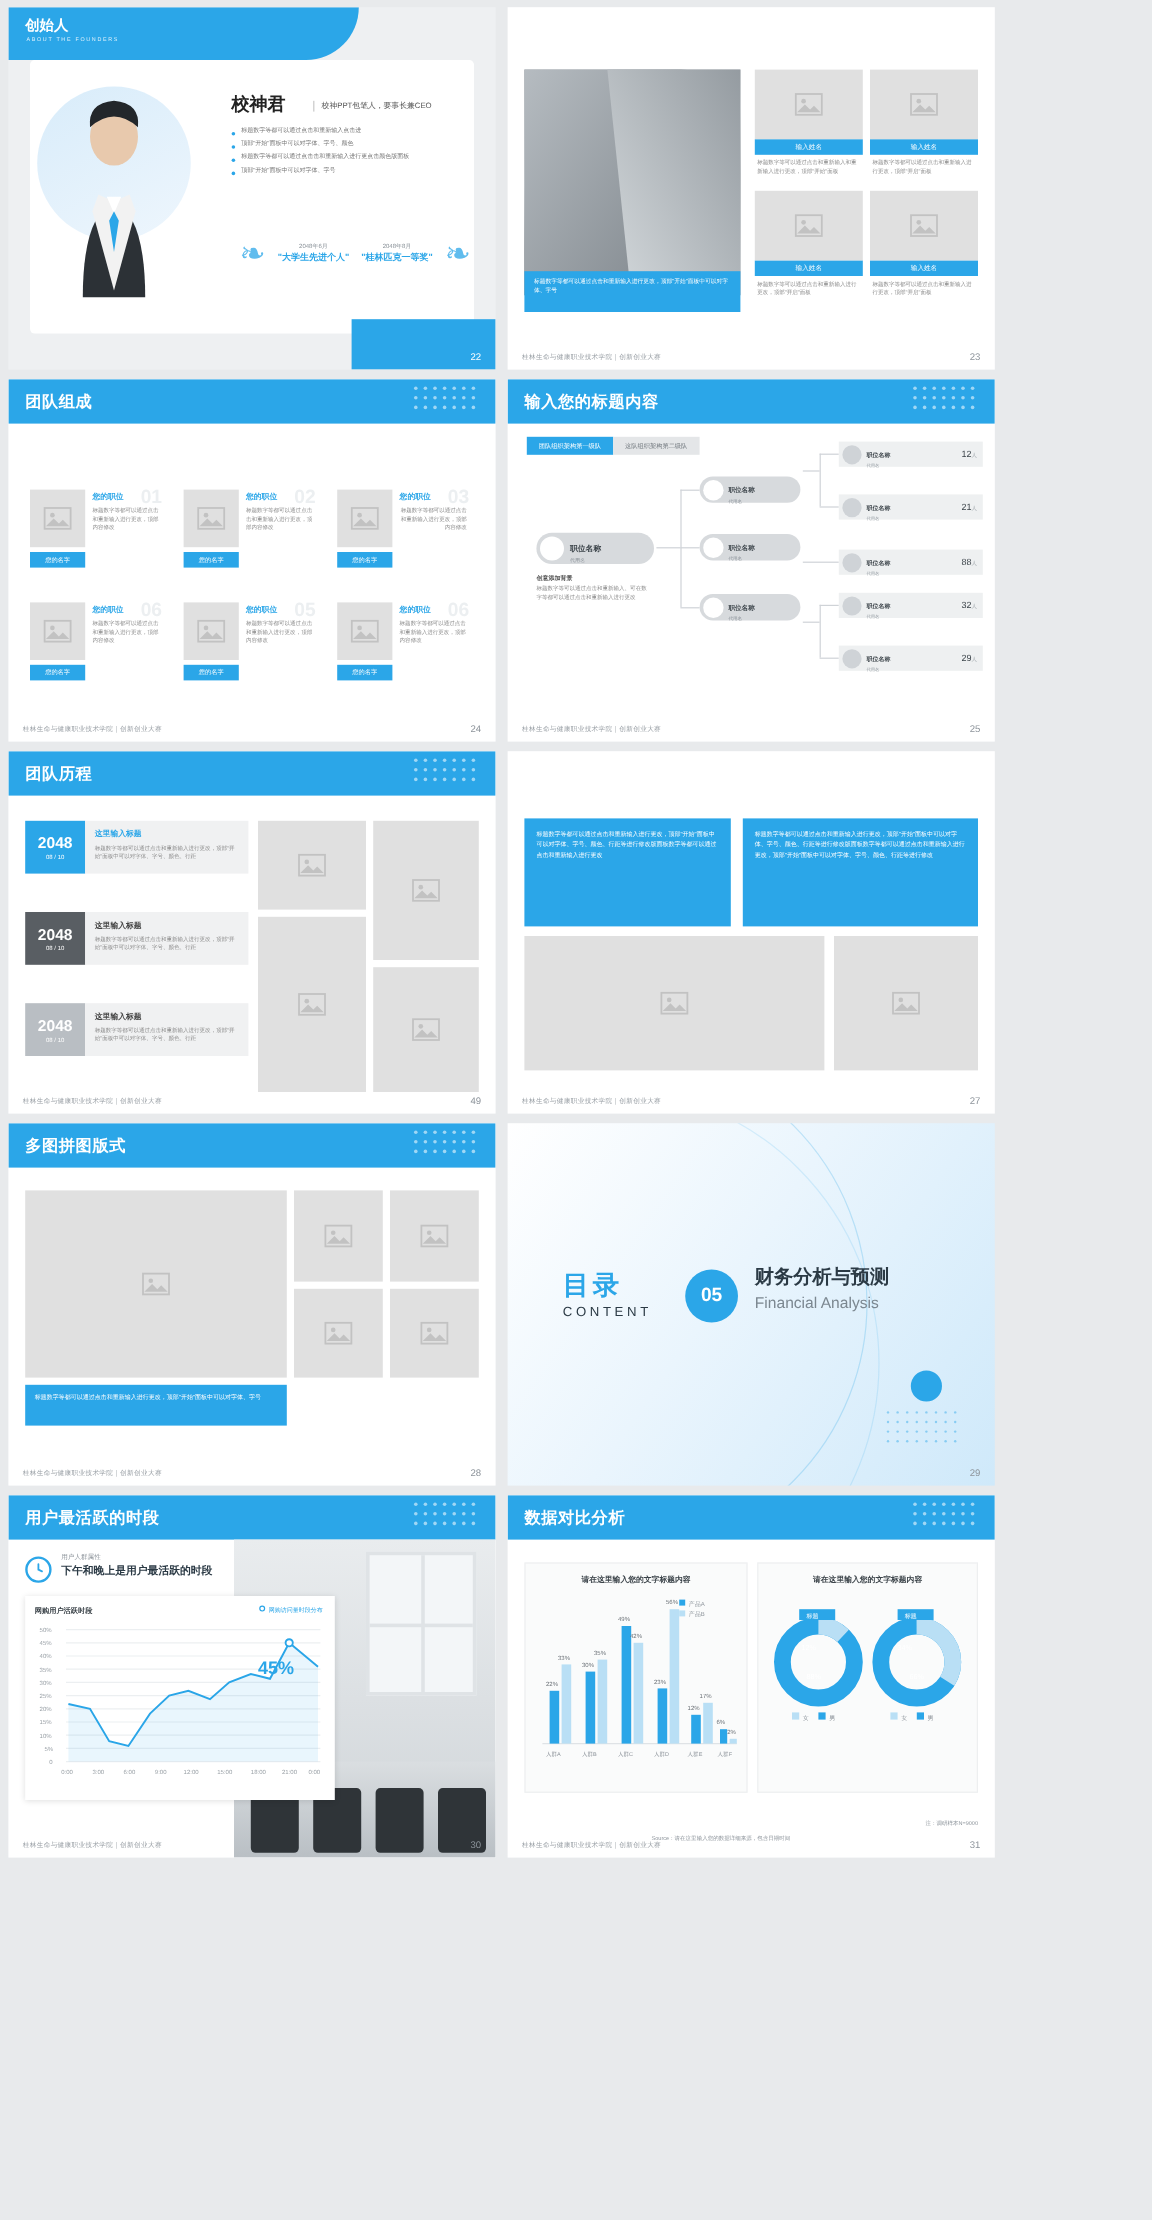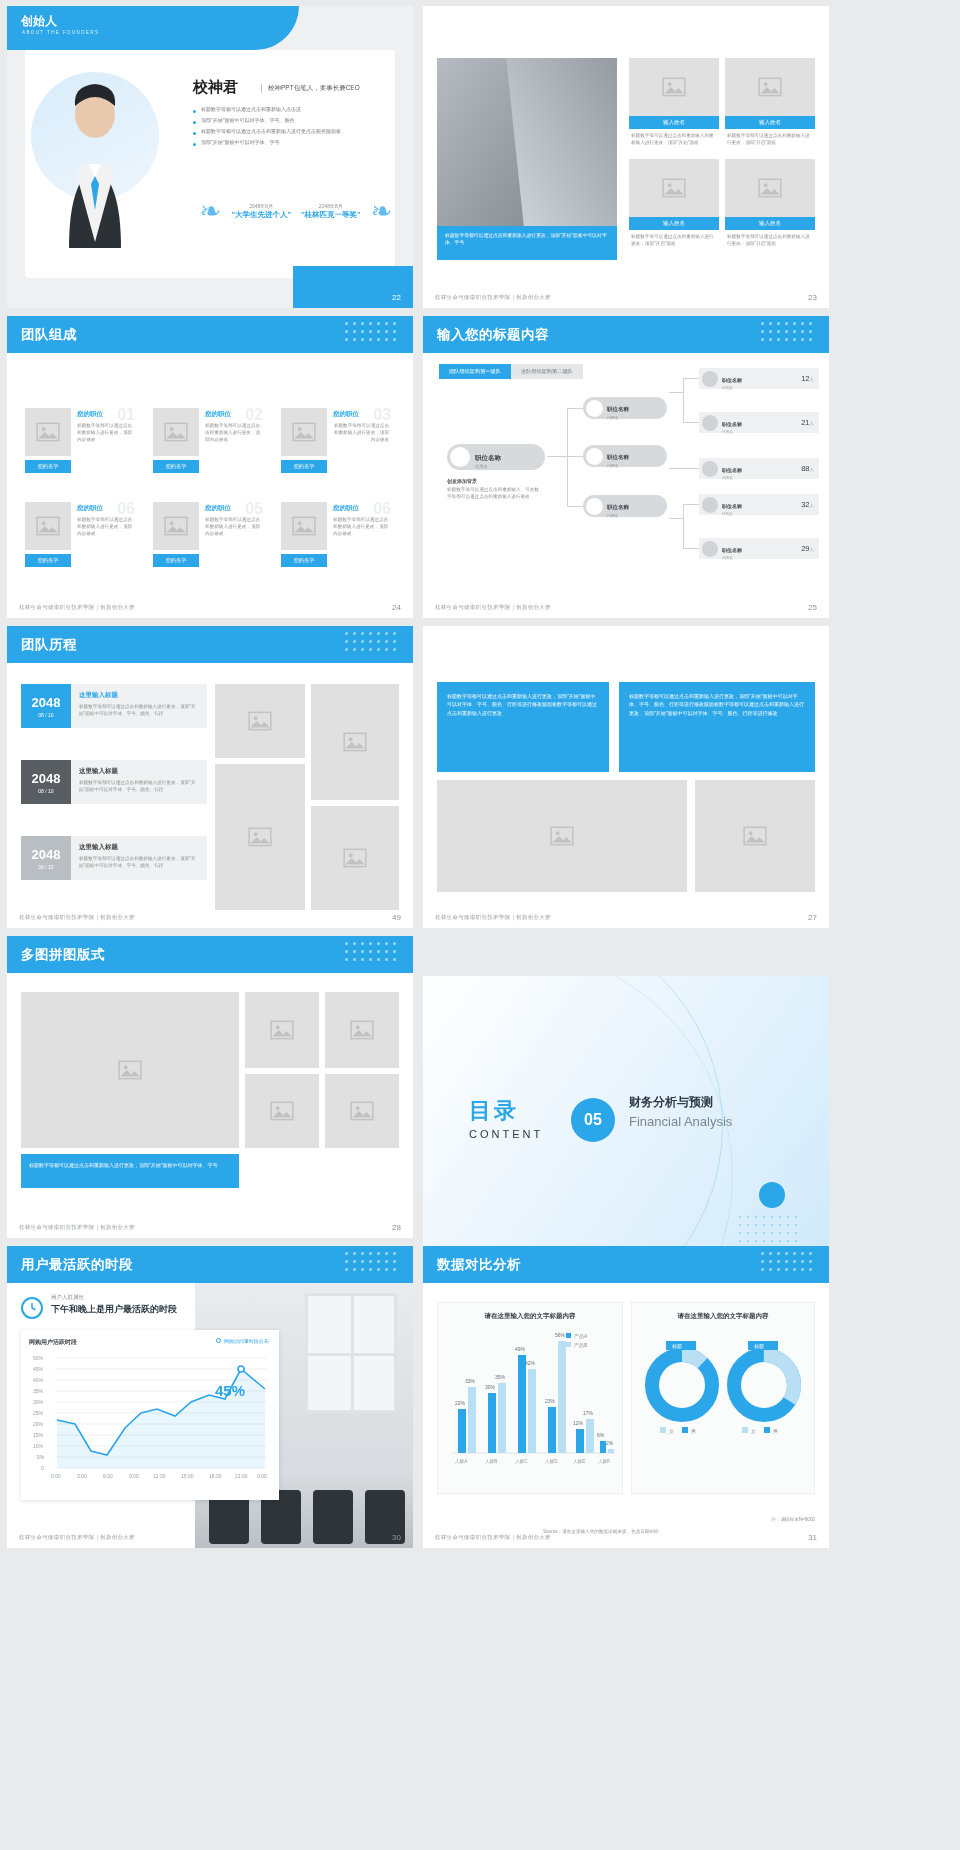--- a/index.html
+++ b/index.html
@@ -183,40 +183,40 @@
   .s26 .tl .bd h5 { font-size:6.5px; color:#2ba6e8; margin-bottom:3px;}
   .s26 .tl.alt .bd h5 { color:#444; }
 
   
   .s27 .txtbox {
     position:absolute; background:#2ba6e8; color:#fff;
     font-size:5px; line-height:1.65; padding:10px;
   }
 
   
-  .s29 { background:linear-gradient(125deg,#ffffff 0%,#eaf5fd 45%,#cfe9fa 100%);margin-top:40px; }
+  .s29 { background:linear-gradient(125deg,#ffffff 0%,#eaf5fd 45%,#cfe9fa 100%); }
   .s29 .arc {
     position:absolute; left:-120px; top:-60px; width:420px; height:420px;
     border-radius:50%; border:1px solid rgba(43,166,232,.25);
   }
   .s29 .arc2 {
     position:absolute; left:-150px; top:-30px; width:460px; height:460px;
     border-radius:50%; border:1px solid rgba(43,166,232,.15);
   }
   .s29 .ml { position:absolute; left:46px; top:120px; }
   .s29 .ml .cn { font-size:22px; font-weight:bold; color:#2ba6e8; letter-spacing:3px;}
   .s29 .ml .en { font-size:11px; color:#2b3a45; letter-spacing:3px; margin-top:2px;}
   .s29 .circ {
     position:absolute; left:148px; top:122px; width:44px; height:44px;
     border-radius:50%; background:#2ba6e8; color:#fff;
     display:flex; align-items:center; justify-content:center;
     font-size:16px; font-weight:bold;
   }
   .s29 .rt { position:absolute; left:206px; top:118px; }
-  .s29 .rt .zh { font-size:12px; font-weight:bold; color:#2b3a45; }
+  .s29 .rt .zh { font-size:16px; font-weight:bold; color:#2b3a45; }
   .s29 .rt .en { font-size:13px; color:#7b8790; margin-top:3px;}
   .s29 .bigdot { position:absolute; right:44px; bottom:70px; width:26px;height:26px;border-radius:50%;background:#2ba6e8;}
   .s29 .dotmat { position:absolute; right:20px; bottom:28px; width:70px; height:34px;}
   .s29 .dotmat i{position:absolute;width:2.4px;height:2.4px;border-radius:50%;background:rgba(43,166,232,.45);}
 
   
   .s30 .photo {
     position:absolute; right:0; top:37px; width:218px; height:265px;
     background:linear-gradient(180deg,#e9ecee,#cfd4d8);
     overflow:hidden;

